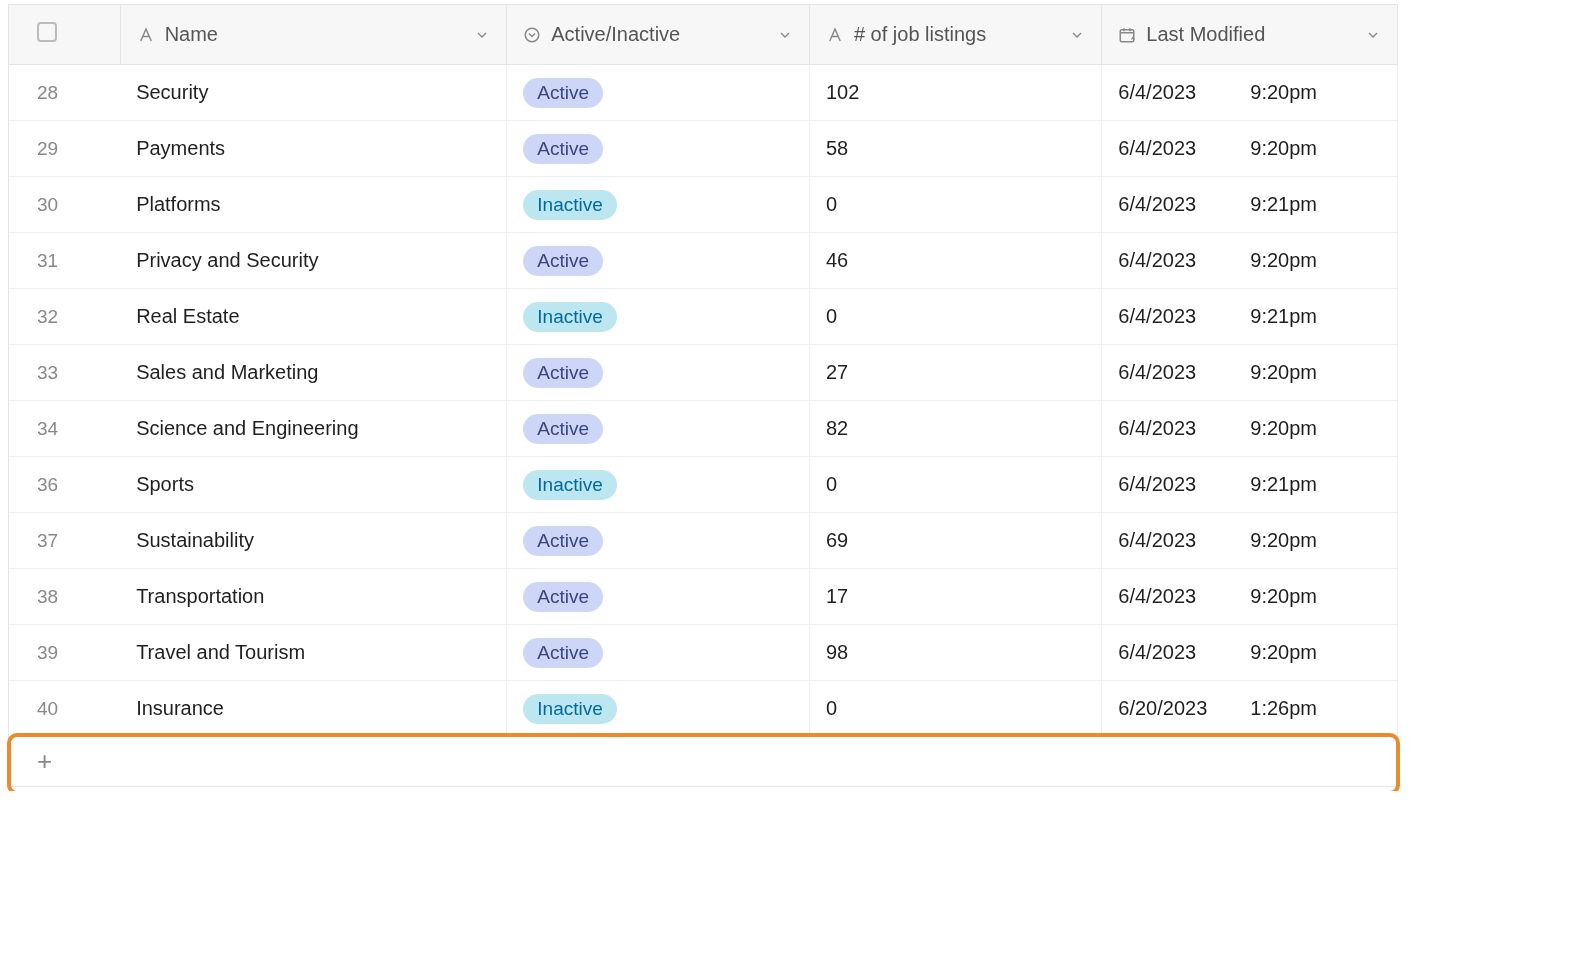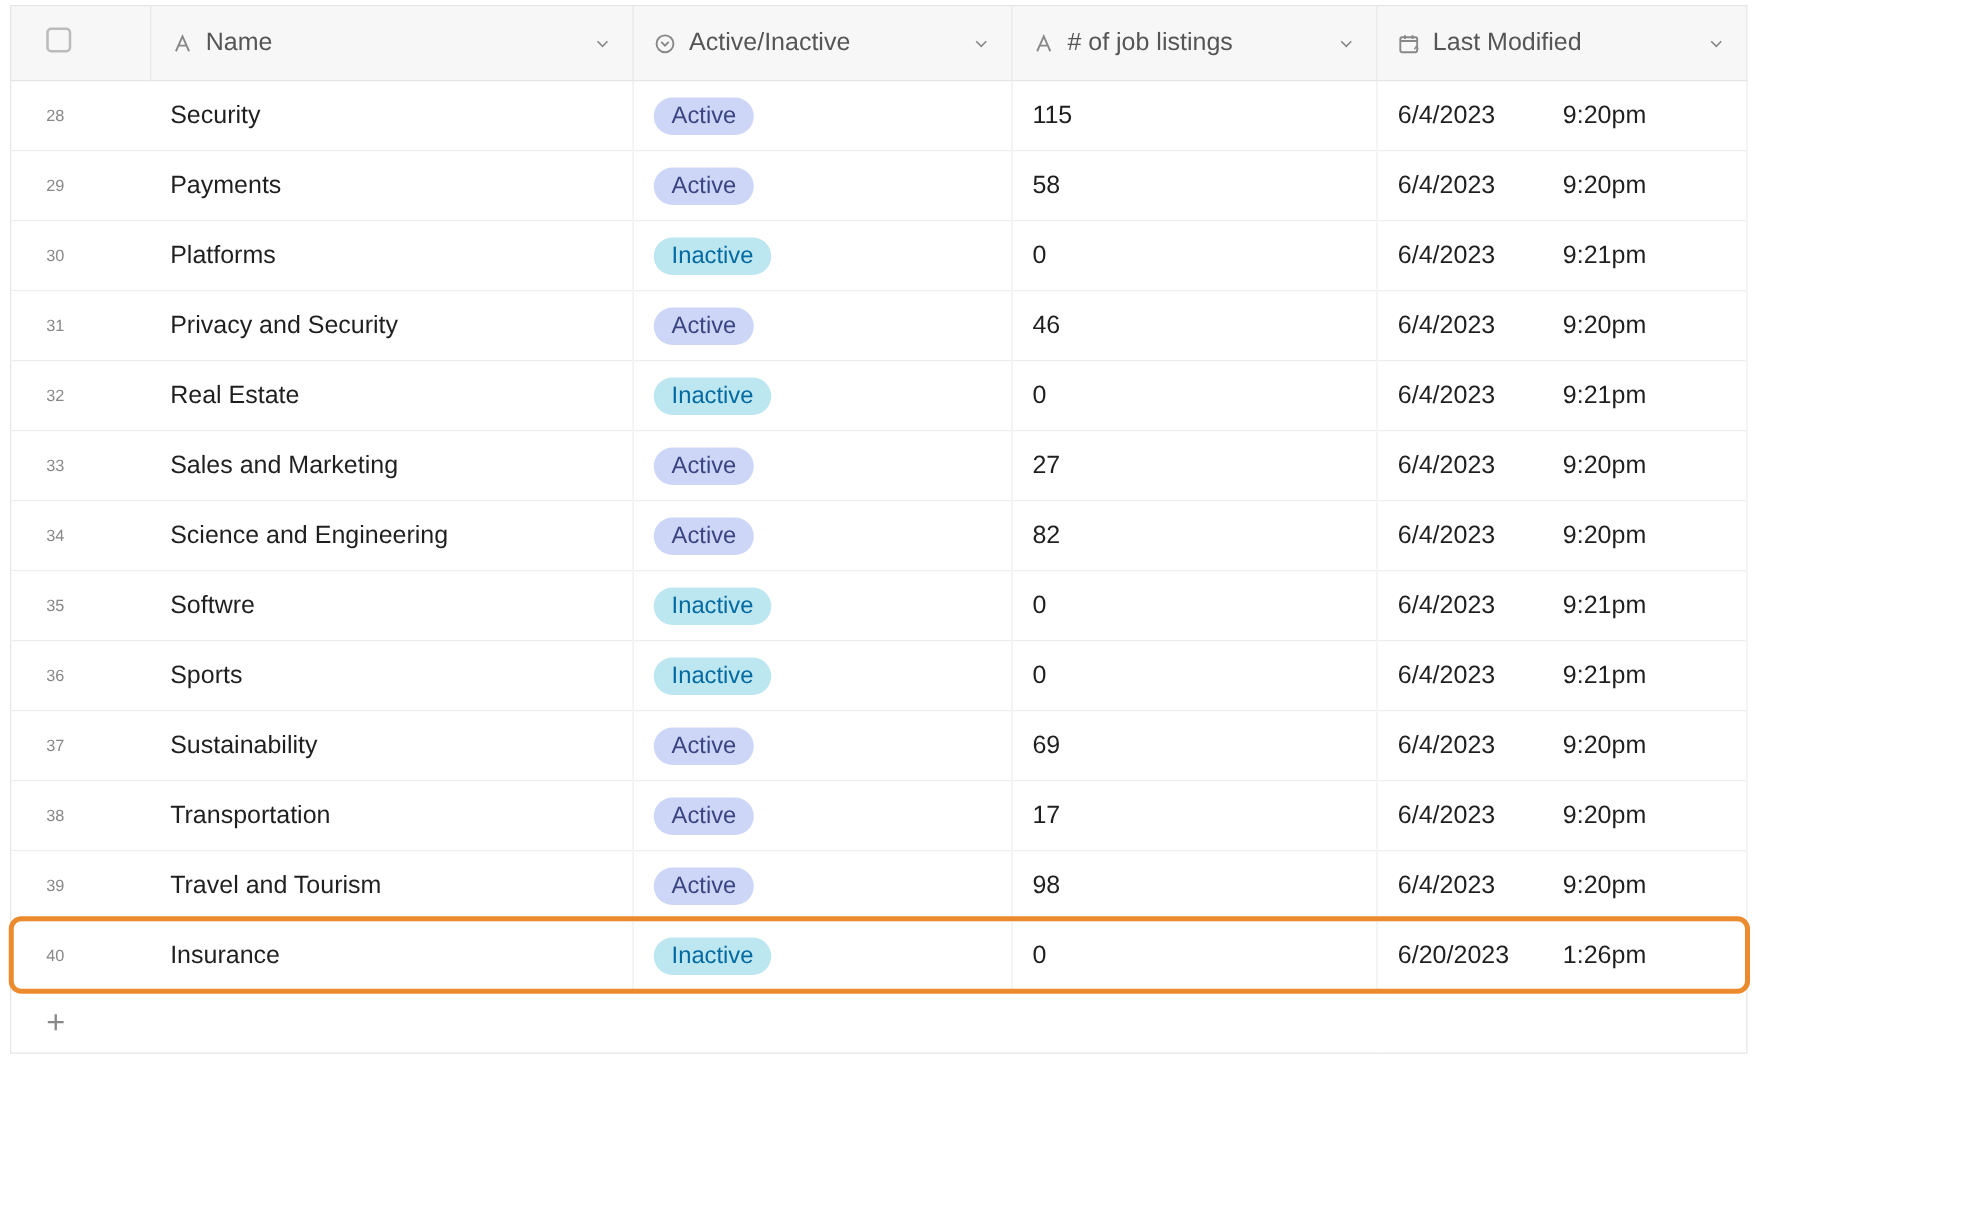--- a/index.html
+++ b/index.html
@@ -60,21 +60,21 @@
   .data-row {
     height: 56px;
     border-bottom: 1px solid #eee;
   }
   .row-num-cell {
     width: 120px;
     text-align: left;
     padding-left: 28px;
     color: #888;
     border-left: 1px solid #e5e5e5;
-    font-size: 13px;
+    font-size: 19px;
   }
   .name-cell {
     width: 310px;
     padding-left: 16px;
     border-right: 1px solid #eee;
   }
   .col-name-header { width: 430px; }
   .col-status-header { width: 320px; }
   .col-jobs-header { width: 320px; }
   .col-modified-header { width: 310px; }
@@ -219,21 +219,21 @@
           </span>
         </div>
       </th>
     </tr>
   </thead>
   <tbody id="tbody">
   <tr class="data-row">
           <td class="row-num-cell">28</td>
           <td class="name-cell">Security</td>
           <td class="status-cell"><span class="badge badge-active">Active</span></td>
-          <td class="jobs-cell">115</td>
+          <td class="jobs-cell">102</td>
           <td class="modified-cell">
             <div class="modified-inner">
               <span class="modified-date">6/4/2023</span>
               <span>9:20pm</span>
             </div>
           </td>
         </tr>
         <tr class="data-row">
           <td class="row-num-cell">29</td>
           <td class="name-cell">Payments</td>
@@ -296,32 +296,20 @@
         </tr>
         <tr class="data-row">
           <td class="row-num-cell">34</td>
           <td class="name-cell">Science and Engineering</td>
           <td class="status-cell"><span class="badge badge-active">Active</span></td>
           <td class="jobs-cell">82</td>
           <td class="modified-cell">
             <div class="modified-inner">
               <span class="modified-date">6/4/2023</span>
               <span>9:20pm</span>
-            </div>
-          </td>
-        </tr>
-        <tr class="data-row">
-          <td class="row-num-cell">35</td>
-          <td class="name-cell">Softwre</td>
-          <td class="status-cell"><span class="badge badge-inactive">Inactive</span></td>
-          <td class="jobs-cell">0</td>
-          <td class="modified-cell">
-            <div class="modified-inner">
-              <span class="modified-date">6/4/2023</span>
-              <span>9:21pm</span>
             </div>
           </td>
         </tr>
         <tr class="data-row">
           <td class="row-num-cell">36</td>
           <td class="name-cell">Sports</td>
           <td class="status-cell"><span class="badge badge-inactive">Inactive</span></td>
           <td class="jobs-cell">0</td>
           <td class="modified-cell">
             <div class="modified-inner">

